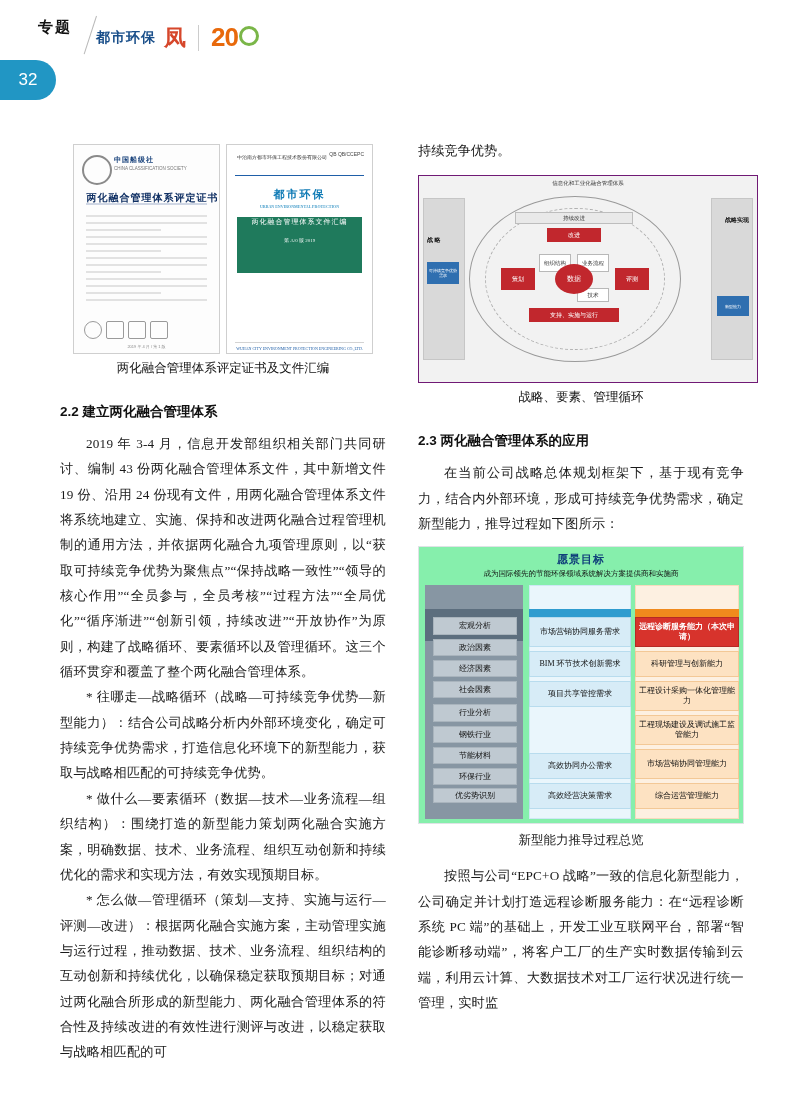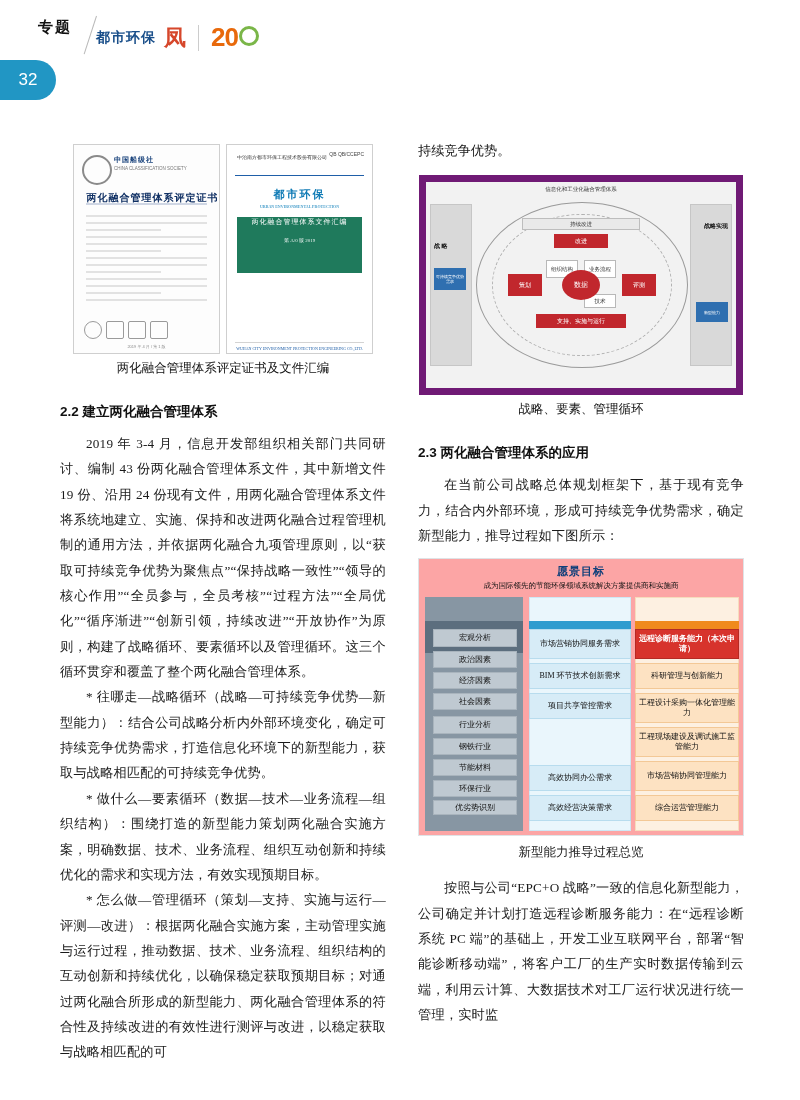--- a/index.html
+++ b/index.html
@@ -138,21 +138,21 @@
   .doc .footbar{
     position:absolute;left:8px;right:8px;bottom:10px;height:1px;background:#d3d3d3;
   }
   .doc .company{
     position:absolute;left:0;right:0;bottom:2px;text-align:center;font-size:4px;color:#1f5fa8;
   }
 
   
   .strategy{
     position:relative;width:310px;height:206px;margin:4px auto 0;
-    background:#f2f2f2;border:7px solid #701a75;overflow:hidden;
+    background:#f2f2f2;border:1px solid #701a75;overflow:hidden;padding-left:28px;
   }
   .strategy .title{
     position:absolute;left:0;right:0;top:4px;text-align:center;font-size:5.5px;color:#333;
   }
   .strategy .sideblock{
     position:absolute;top:22px;width:40px;height:160px;background:#d9d9d9;border:1px solid #c6c6c6;
   }
   .strategy .sideblock.l{left:4px;}
   .strategy .sideblock.r{right:4px;}
   .strategy .sidelabel{
@@ -195,21 +195,21 @@
   }
   p.body{
     font-size:13.2px;line-height:1.92;margin:0 0 0 0;text-align:justify;
     text-justify:inter-ideograph;letter-spacing:.2px;
   }
   p.body.ind{text-indent:26px;}
   p.rtop{font-size:13.2px;line-height:1.92;margin:0 0 12px 0;}
 
   
   .capdiag{
-    width:326px;height:278px;margin:10px 0 0 0;background:#fca5a5;position:relative;
+    width:326px;height:278px;margin:10px 0 0 0;background:#86efac;position:relative;
     border:1px solid #dfe3e6;box-sizing:border-box;overflow:hidden;
   }
   .capdiag .vtitle{
     position:absolute;left:0;right:0;top:5px;text-align:center;
     font-size:11px;font-weight:bold;color:#0f3f7a;letter-spacing:1px;
   }
   .capdiag .vsub{
     position:absolute;left:0;right:0;top:22px;text-align:center;
     font-size:7.5px;color:#111;
   }

